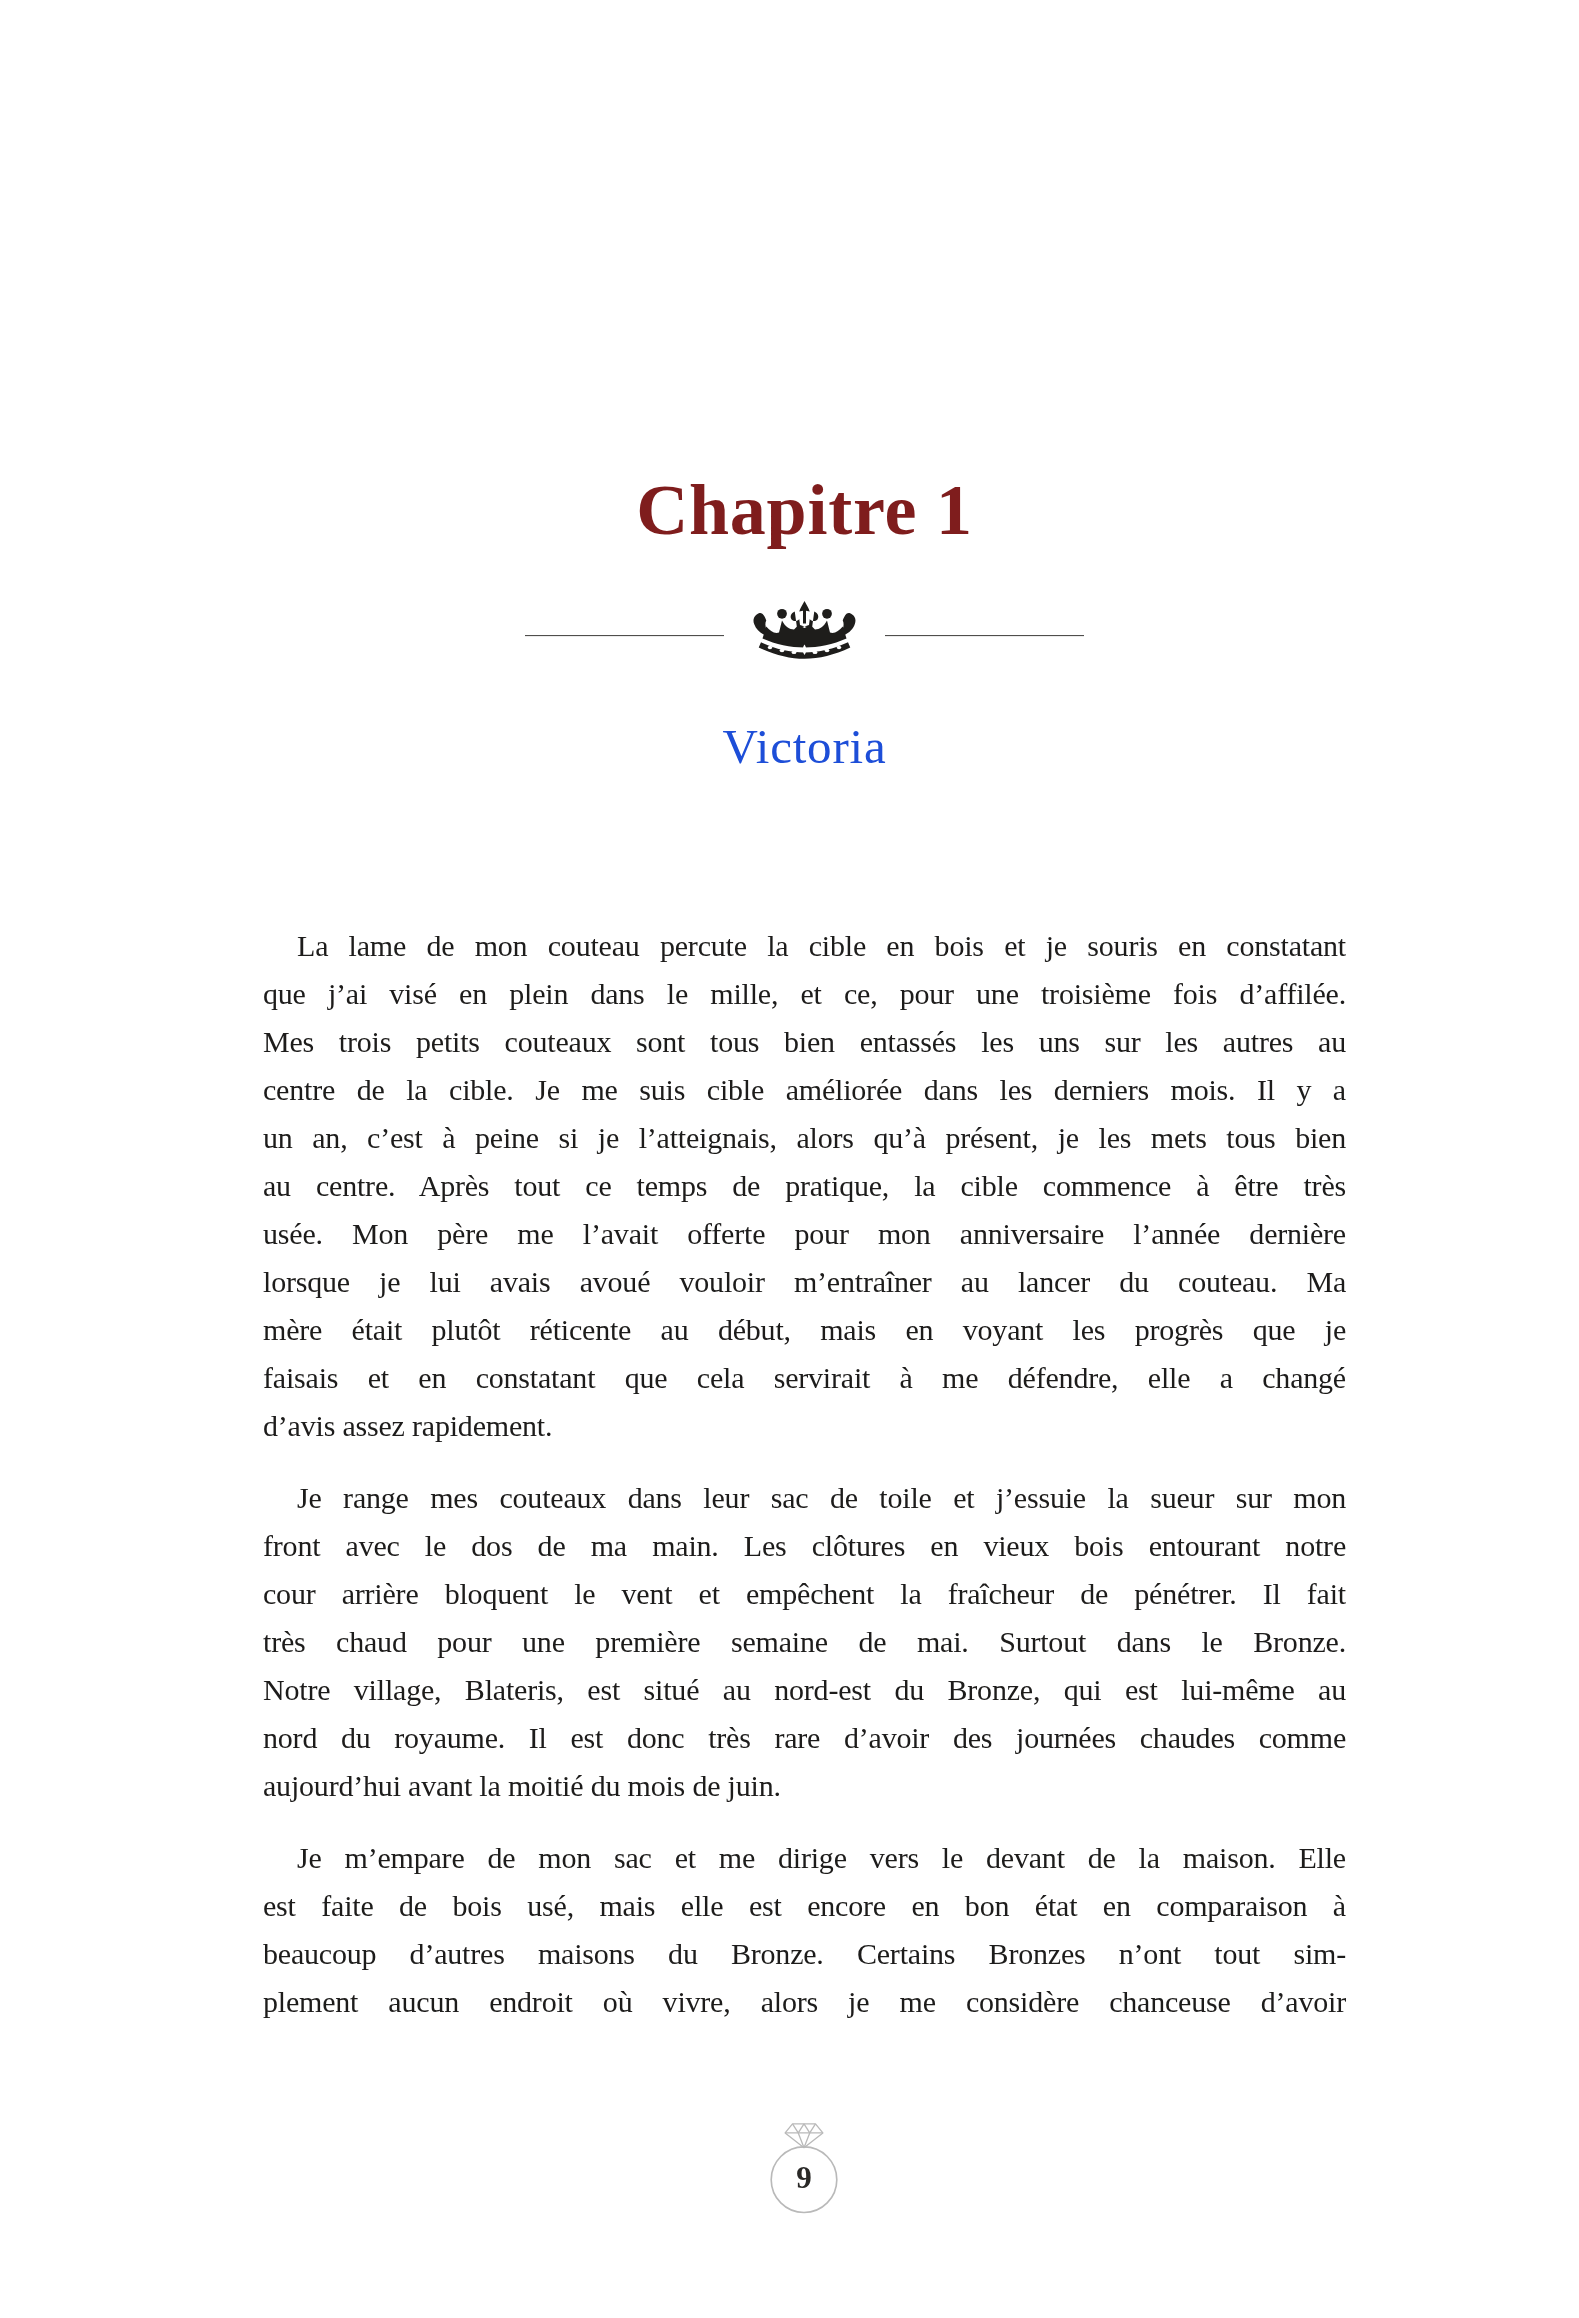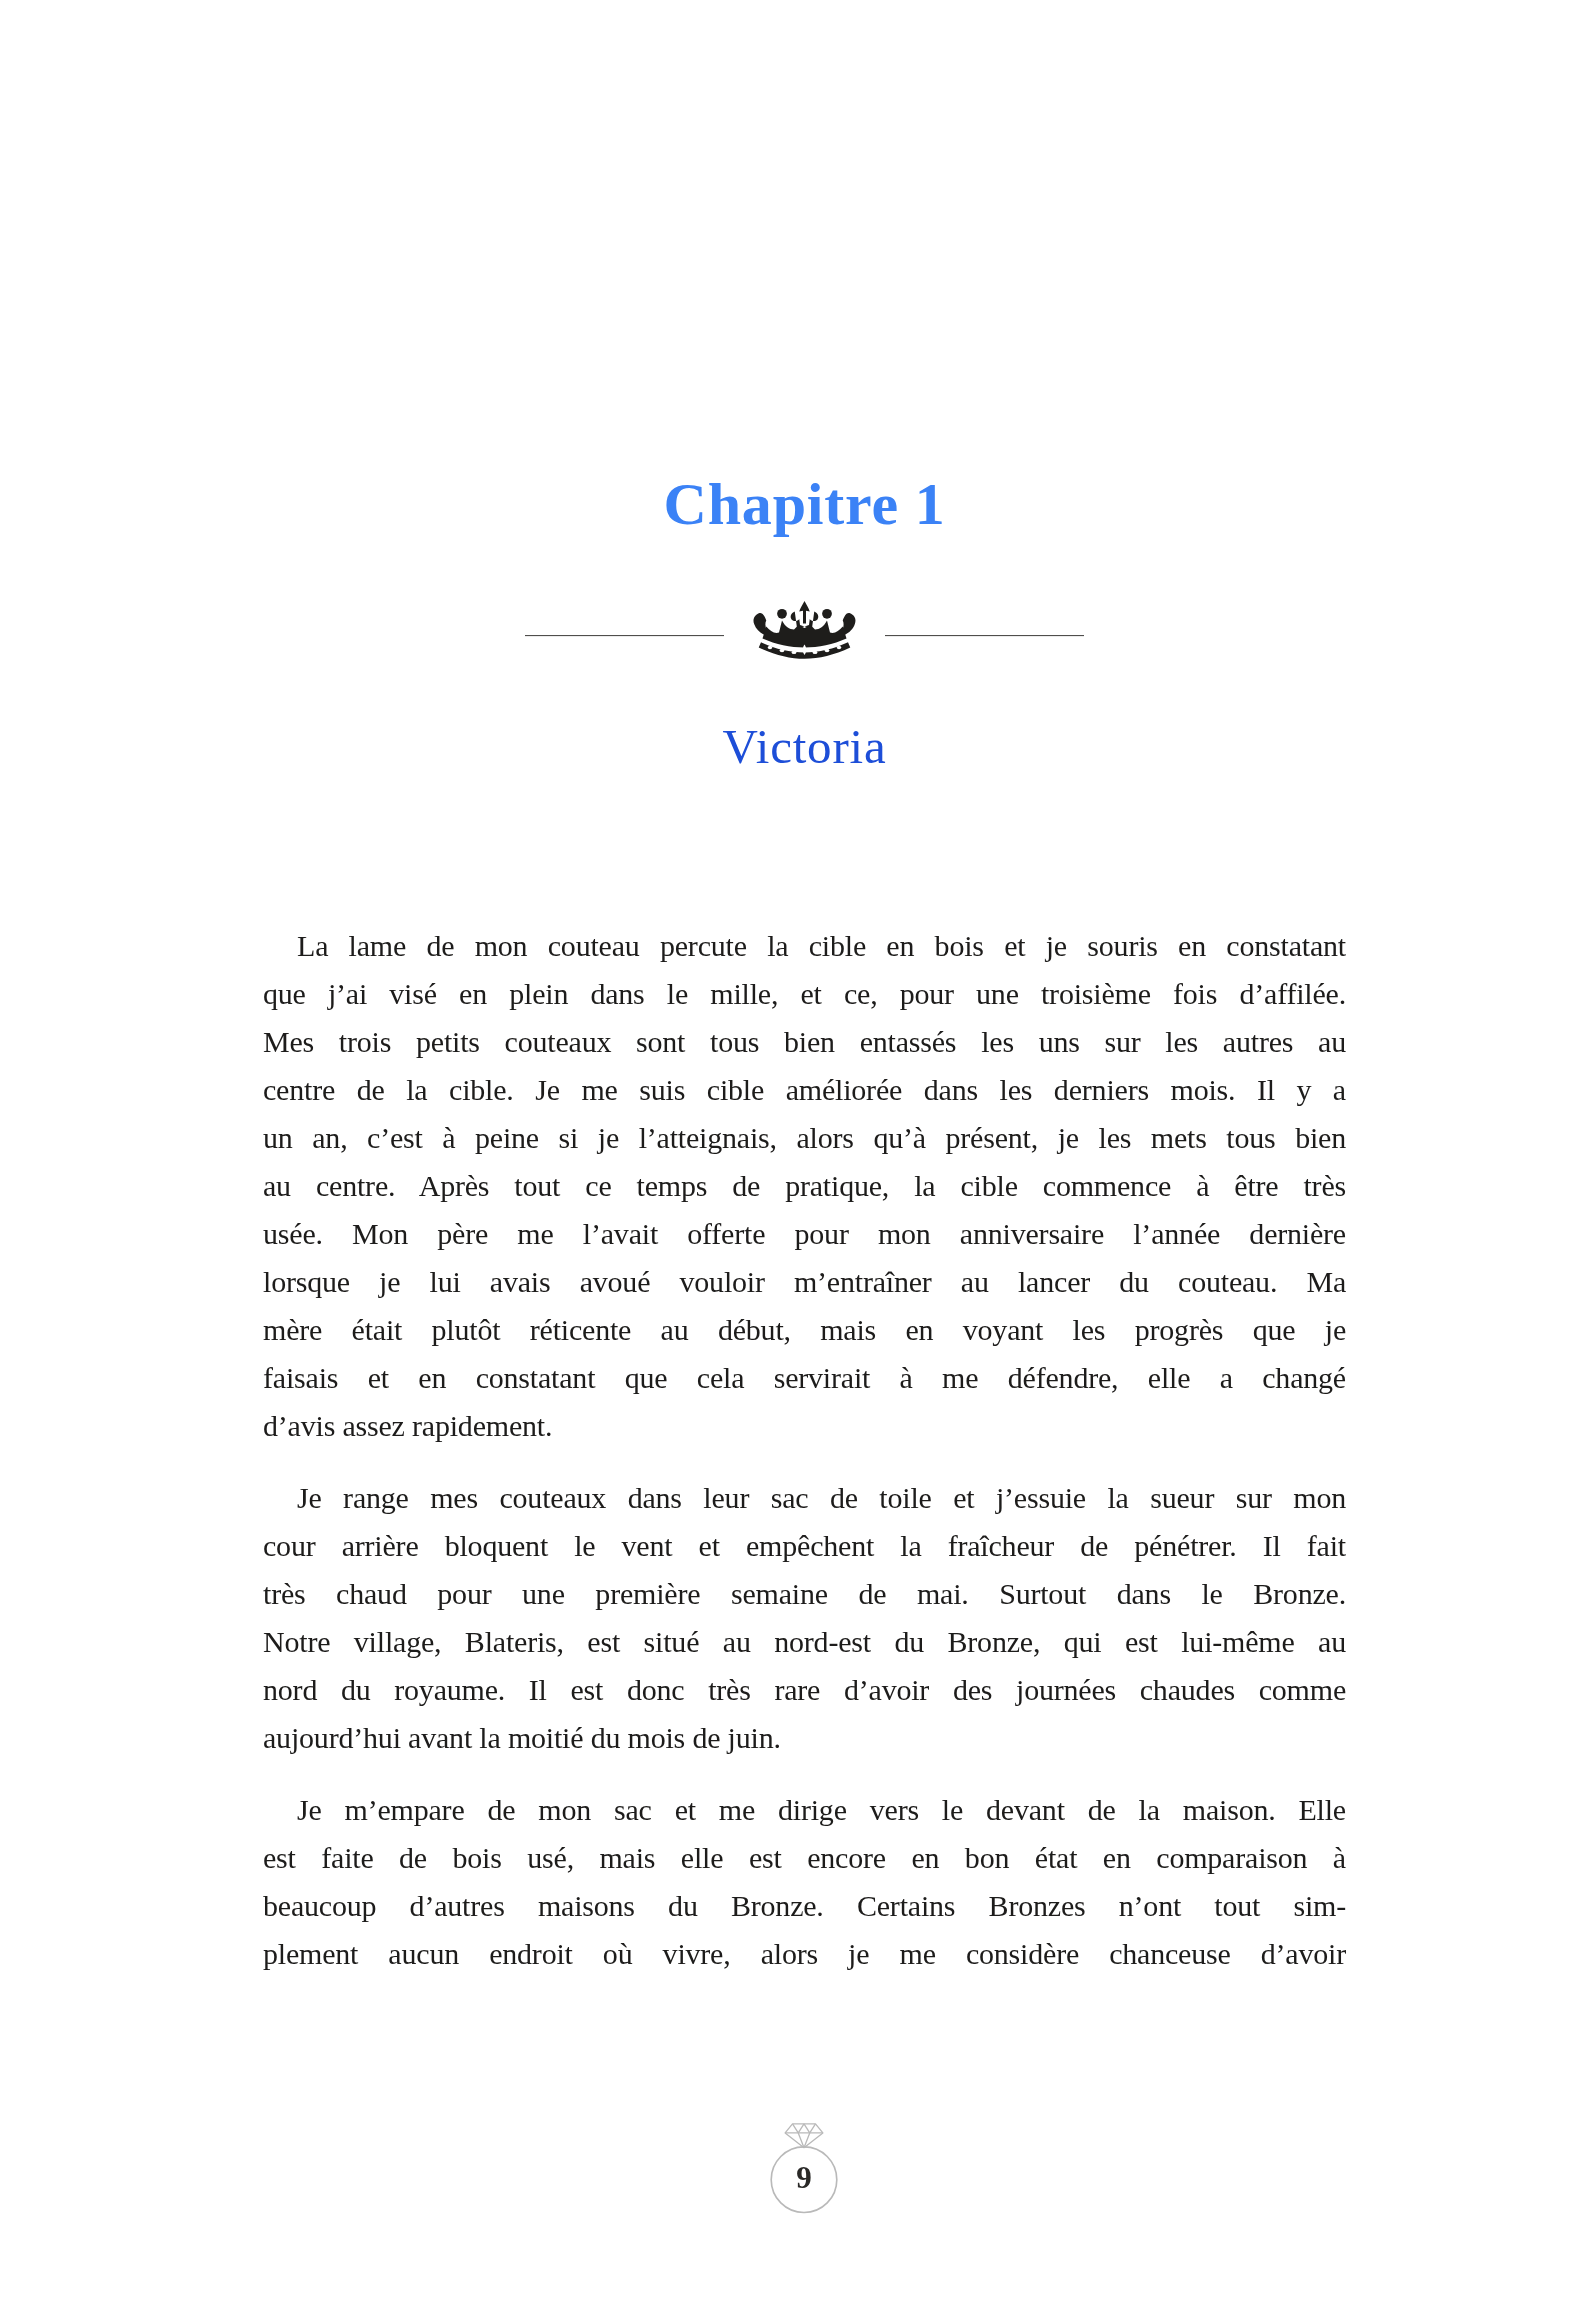--- a/index.html
+++ b/index.html
@@ -7,22 +7,22 @@
     position:relative;
     width:1580px;height:2319px;
     background:#ffffff;
     font-family:"Liberation Serif","DejaVu Serif",serif;
     color:#1d1c1b;
     overflow:hidden;
   }
 
   .chapter-title{
     position:absolute;top:474px;left:263px;width:1083px;
-    font-size:60px;line-height:1;font-weight:bold;
-    text-align:center;letter-spacing:0.8px;color:#3b82f6;
+    font-size:72px;line-height:1;font-weight:bold;
+    text-align:center;letter-spacing:0.8px;color:#7f1d1d;
   }
   .ornament-row{
     position:absolute;top:599px;left:263px;width:1083px;height:64px;
     display:flex;align-items:center;justify-content:center;gap:28px;
   }
   .rule{width:199px;border-top:1.6px solid #3c3b39;transform:translateY(4.1px);}
   .crown-svg{width:105px;height:62px;display:block;}
 
   .section-title{
     position:absolute;top:722px;left:263px;width:1083px;
@@ -101,20 +101,21 @@
         <div class="line">un an, c’est à peine si je l’atteignais, alors qu’à présent, je les mets tous bien</div>
         <div class="line">au centre. Après tout ce temps de pratique, la cible commence à être très</div>
         <div class="line">usée. Mon père me l’avait offerte pour mon anniversaire l’année dernière</div>
         <div class="line">lorsque je lui avais avoué vouloir m’entraîner au lancer du couteau. Ma</div>
         <div class="line">mère était plutôt réticente au début, mais en voyant les progrès que je</div>
         <div class="line">faisais et en constatant que cela servirait à me défendre, elle a changé</div>
         <div class="line lastline">d’avis assez rapidement.</div>
       </div>
       <div class="paragraph">
         <div class="line first">Je range mes couteaux dans leur sac de toile et j’essuie la sueur sur mon</div>
+        <div class="line">front avec le dos de ma main. Les clôtures en vieux bois entourant notre</div>
         <div class="line">cour arrière bloquent le vent et empêchent la fraîcheur de pénétrer. Il fait</div>
         <div class="line">très chaud pour une première semaine de mai. Surtout dans le Bronze.</div>
         <div class="line">Notre village, Blateris, est situé au nord-est du Bronze, qui est lui-même au</div>
         <div class="line">nord du royaume. Il est donc très rare d’avoir des journées chaudes comme</div>
         <div class="line lastline">aujourd’hui avant la moitié du mois de juin.</div>
       </div>
       <div class="paragraph">
         <div class="line first">Je m’empare de mon sac et me dirige vers le devant de la maison. Elle</div>
         <div class="line">est faite de bois usé, mais elle est encore en bon état en comparaison à</div>
         <div class="line">beaucoup d’autres maisons du Bronze. Certains Bronzes n’ont tout sim-</div>

